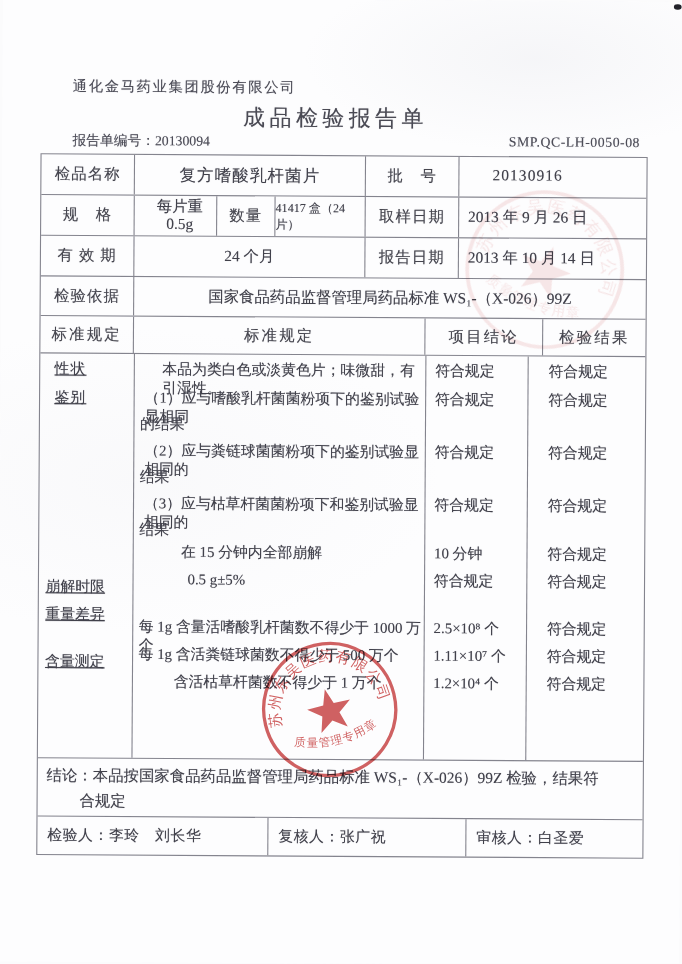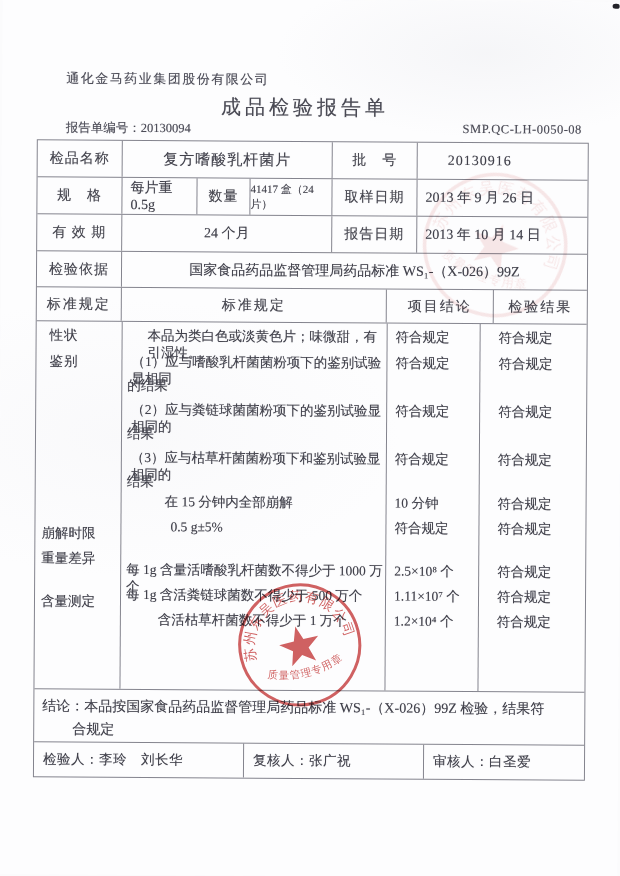--- a/index.html
+++ b/index.html
@@ -31,34 +31,34 @@
     border:1px solid #84848e;
     font-size:14px;
   }
   .row{display:flex;border-bottom:1px solid #84848e;align-items:stretch;}
   .cell{border-right:1px solid #84848e;display:flex;align-items:center;box-sizing:border-box;}
   .cell:last-child{border-right:none;}
   .lbl{justify-content:center;letter-spacing:1px;color:#46464f;}
   .ctr{justify-content:center;}
   .h36{height:36px;} .h35{height:35px;} .h33{height:33px;}
   .w85{width:85px;} .w210{width:210px;} .w170{flex:1;}
-  .w75{width:75px;} .w53{width:53px;} .w82{width:82px;}
+  .w75{width:75px;text-align:center;} .w53{width:53px;} .w82{width:82px;}
   .w265{width:265px;} .w93{width:93px;} .w107{flex:1;}
   .small{font-size:11px;letter-spacing:0;}
   .pl8{padding-left:8px;} .name-cell{font-size:15px;letter-spacing:1px;}
   .batch-val{padding-left:30px;letter-spacing:1px;}
 
   .thead .cell{font-size:14px;letter-spacing:2px;color:#46464f;}
 
   .tbody{position:relative;height:368px;border-bottom:1px solid #84848e;padding-top:6px;box-sizing:border-box;font-size:13.5px;}
   .vline{position:absolute;top:0;bottom:0;width:1px;background:#84848e;}
   .vl1{left:85px;} .vl2{left:350px;} .vl3{left:443px;}
   .brow{display:flex;}
   .bc{box-sizing:border-box;line-height:1.25;}
-  .bc1{width:85px;padding-left:13px;letter-spacing:1px;}
+  .bc1{width:85px;padding-left:13px;letter-spacing:1px;text-decoration:underline;}
   .bc1.tight{padding-left:6px;letter-spacing:0;margin-top:32px;}
   .bc2{width:265px;padding-left:6px;}
   .bc3{width:93px;padding-left:9px;}
   .bc4{width:107px;padding-left:19px;}
   .ind-a{padding-left:26px;} .ind-b{padding-left:10px;}
   .ind-c{padding-left:44px;} .ind-d{padding-left:50px;} .ind-e{padding-left:38px;}
   .mt18{margin-top:18px;}
 
   .concl{display:block;height:52px;padding:5px 10px 0 8px;box-sizing:border-box;font-size:14px;line-height:23px;}
   .concl .l2{padding-left:30px;}

